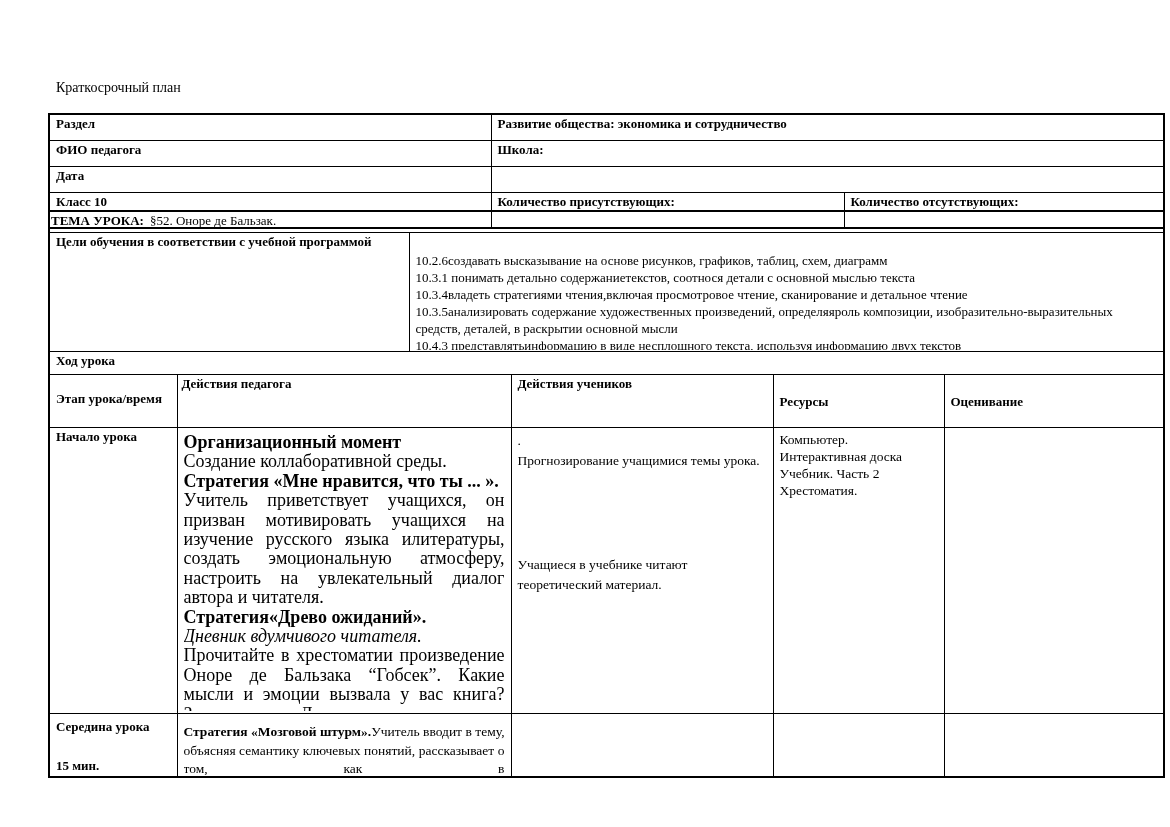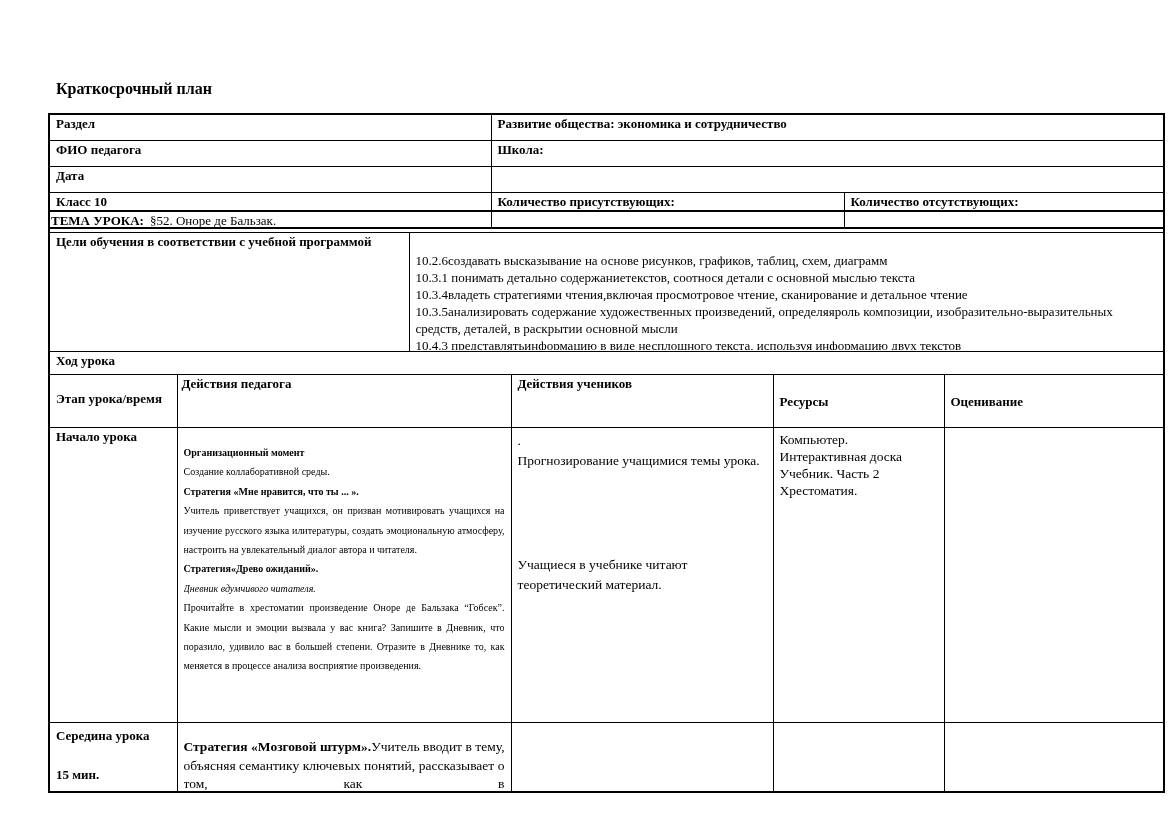--- a/index.html
+++ b/index.html
@@ -1,21 +1,21 @@
 <!DOCTYPE html>
 <html><head>
 <meta charset="utf-8">
 <style>
   html,body { margin:0; padding:0; background:#e8e8e8; }
   .page {
     position:relative; width:1170px; height:827px; background:#ffffff;
     font-family:"Liberation Serif", serif; color:#000; overflow:hidden;
     margin:0 auto;
   }
-  .title { position:absolute; left:56px; top:80px; font-size:16px; font-weight:bold; }
+  .title { position:absolute; left:56px; top:80px; font-size:14px; font-weight:normal; }
 
   table { border-collapse:collapse; table-layout:fixed; }
   td { border:1px solid #000; vertical-align:top; padding:1px 6px; font-size:13px; overflow:hidden; }
   .b { font-weight:bold; }
   .i { font-style:italic; }
   .p { margin:0; }
   .just { text-align:justify; }
   .jlast { text-align:justify; text-align-last:justify; }
 
   .t1 { position:absolute; left:48px; top:113px; width:1115px; border:2px solid #000; }
@@ -33,28 +33,28 @@
   .goalbox { line-height:17.5px; padding-top:1px; }
   .goal-l1 { margin-left:30px; }
   .goal-l2 { margin-left:20px; }
   .hod-row td { height:20px; }
 
   .head-row td { height:50px; }
   .stage-head { padding-top:14px; line-height:18px; }
   .res-head { padding-top:18px; }
 
   .row1 td { height:283px; }
-  .teacherbox { height:278px; overflow:hidden; line-height:19.4px; font-size:10px; padding-top:14px; }
+  .teacherbox { height:278px; overflow:hidden; line-height:19.4px; font-size:18px; padding-top:4px; }
   .studentbox { line-height:20px; font-size:13.5px; padding-top:2px; }
   .studentbox .p2 { }
   .studentbox .p3 { margin-top:84px; }
   .resbox { line-height:17px; font-size:13.5px; padding-top:2px; }
 
   .row2 td { height:57px; }
-  .midbox { height:52px; overflow:hidden; line-height:18.5px; font-size:13.5px; padding-top:14px; }
+  .midbox { height:52px; overflow:hidden; line-height:18.5px; font-size:13.5px; padding-top:8px; }
   .stage2box { line-height:19px; padding-top:2px; }
   .stage2box .s2 { margin-top:20px; }
 
   .pad7 { padding-left:4px; }
 </style>
 </head>
 <body>
 
 <div class="page">
 

